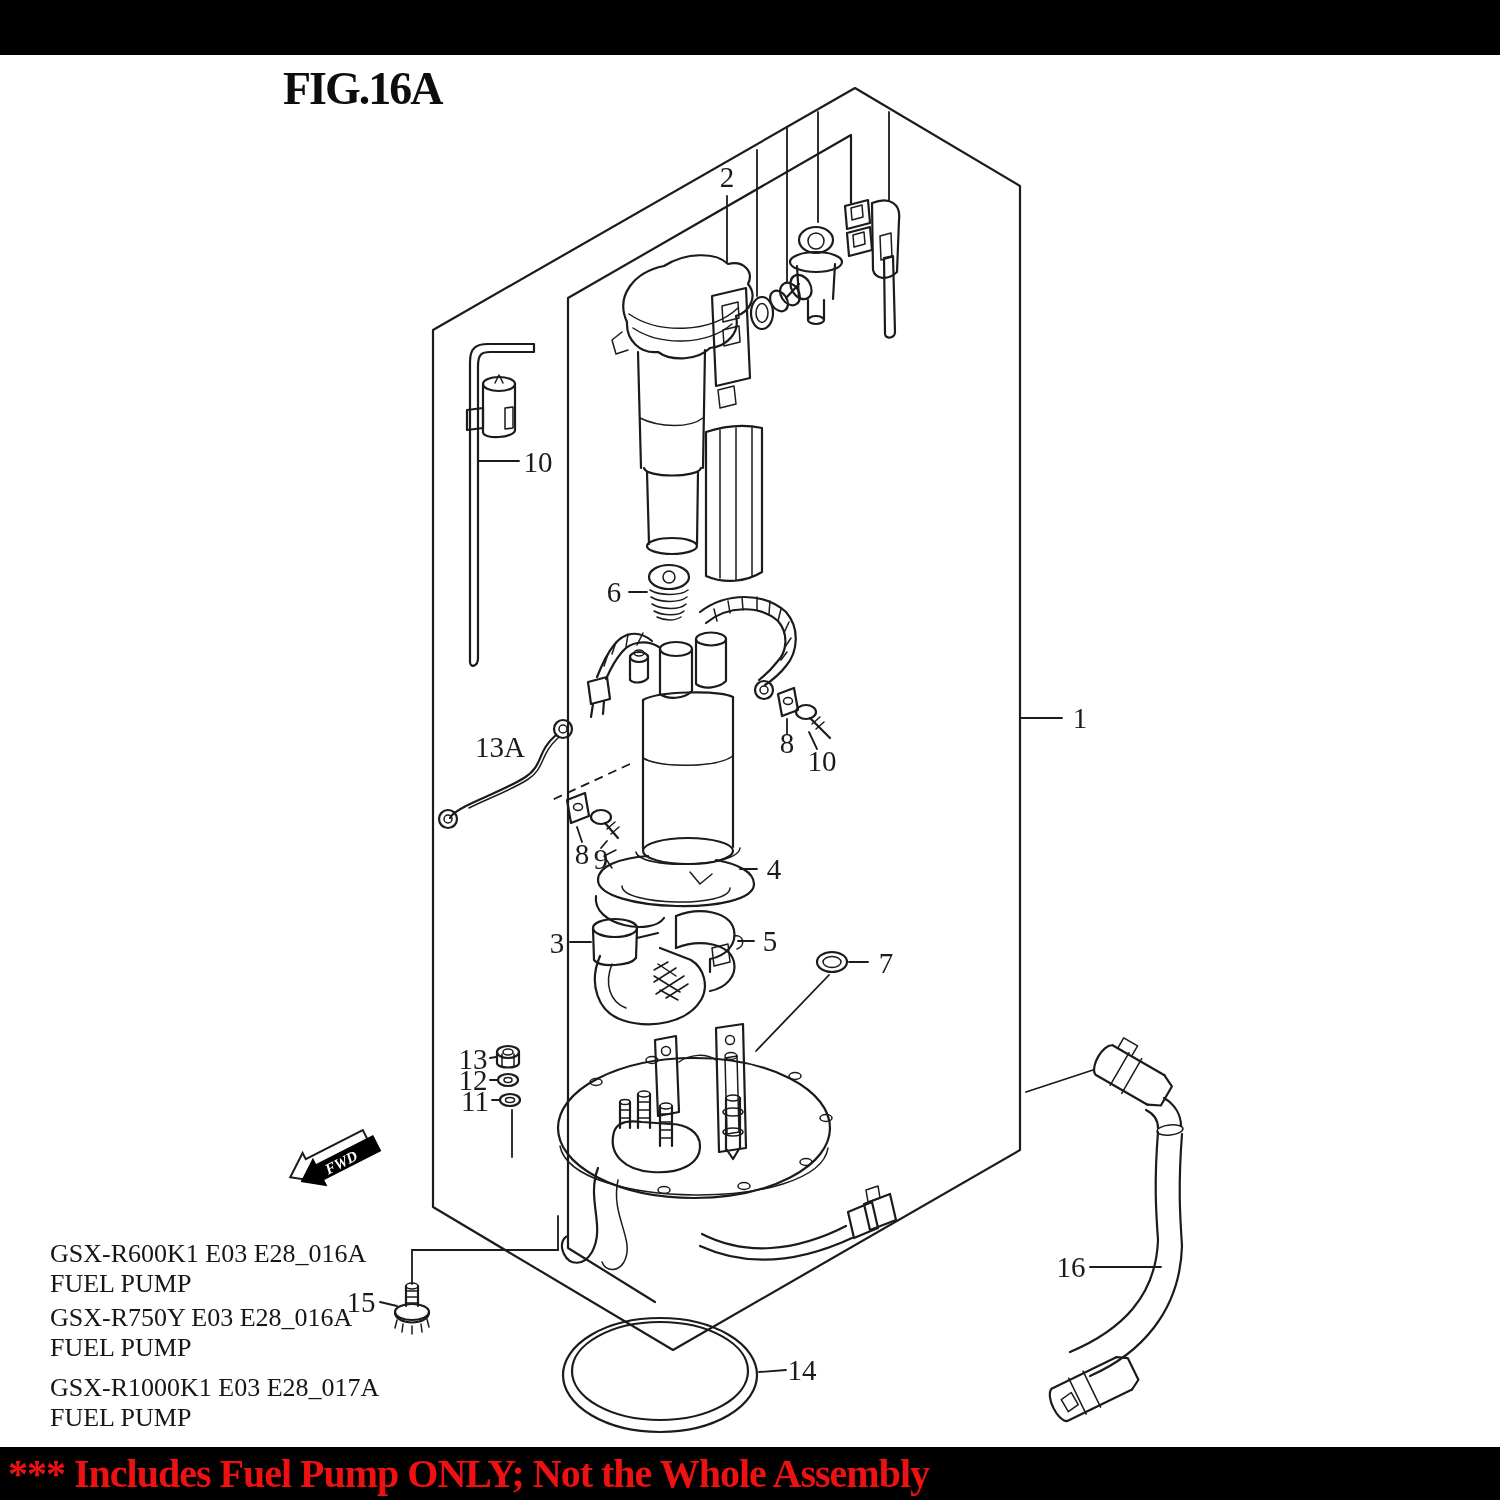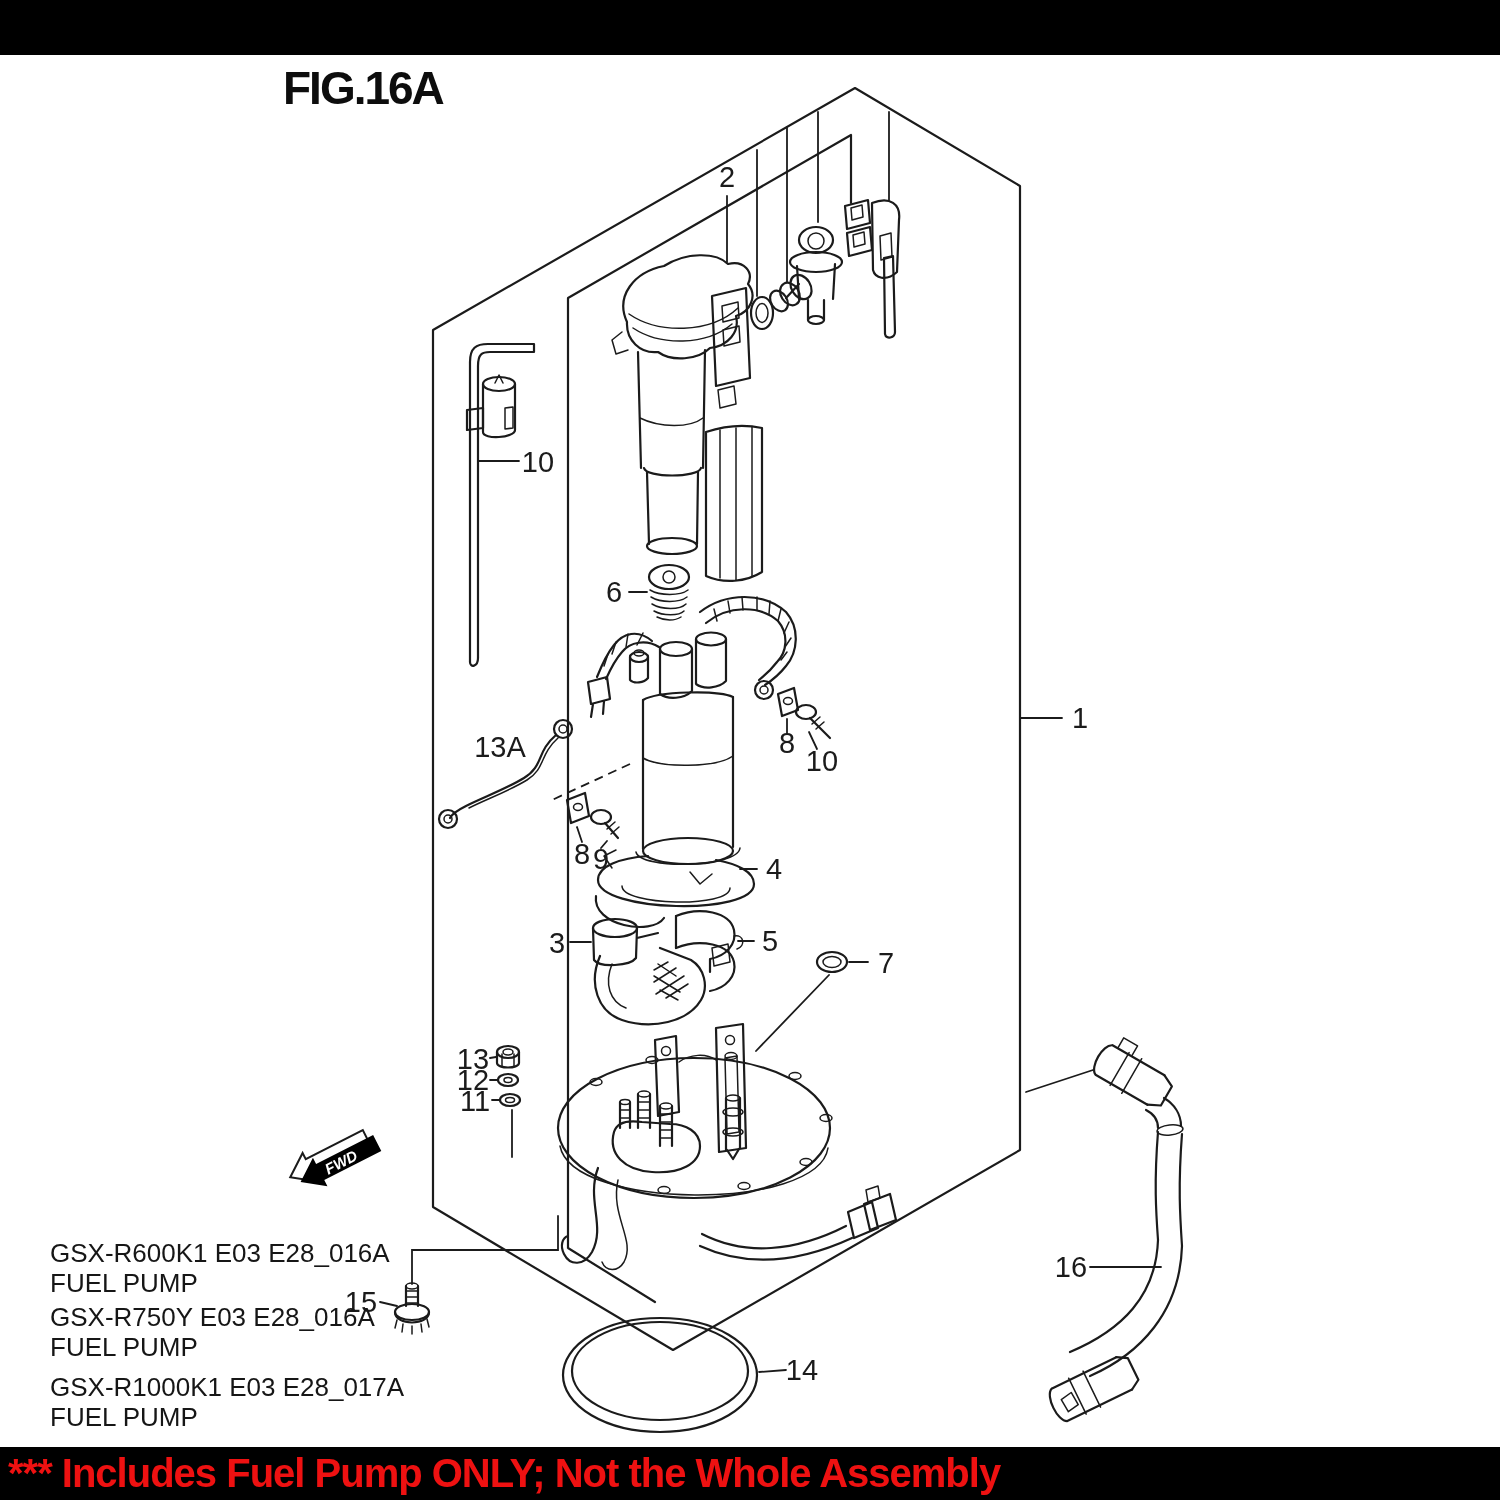--- a/index.html
+++ b/index.html
@@ -1,20 +1,20 @@
 <!DOCTYPE html>
 <html style="--line: #1b1b1b; --bar: #000000; --warning-red: #ee1111; --paper: #ffffff;"><head>
 <meta charset="utf-8">
 <style>
   :root{
     --line:#1b1b1b; --bar:#000000; --warning-red:#ee1111; --paper:#ffffff;
   }
   html,body{margin:0;padding:0;background:#fff;}
   .stage{position:relative;width:1500px;height:1500px;background:var(--paper);overflow:hidden;
-         font-family:Liberation Sans, sans-serif;}
+         font-family:Liberation Serif, serif;}
   svg{position:absolute;left:0;top:0;}
   .ln  {fill:none;stroke:var(--line);stroke-width:2.2;stroke-linecap:round;stroke-linejoin:round;}
   .lt  {fill:none;stroke:var(--line);stroke-width:1.5;stroke-linecap:round;stroke-linejoin:round;}
   .ld  {fill:none;stroke:var(--line);stroke-width:1.8;stroke-linecap:round;}
   .dash{fill:none;stroke:var(--line);stroke-width:1.8;stroke-dasharray:9 6;}
   .callout{font-size:29px;fill:var(--line);text-anchor:middle;font-weight:400;}
   .title  {font-size:46px;font-weight:bold;letter-spacing:-2px;fill:#0d0d0d;}
   .model  {font-size:26px;fill:#161616;}
   .warn   {font-size:40px;font-weight:bold;letter-spacing:-1px;fill:var(--warning-red);}
   .fwdtxt {font-size:15px;font-weight:bold;font-style:italic;fill:#ffffff;}

